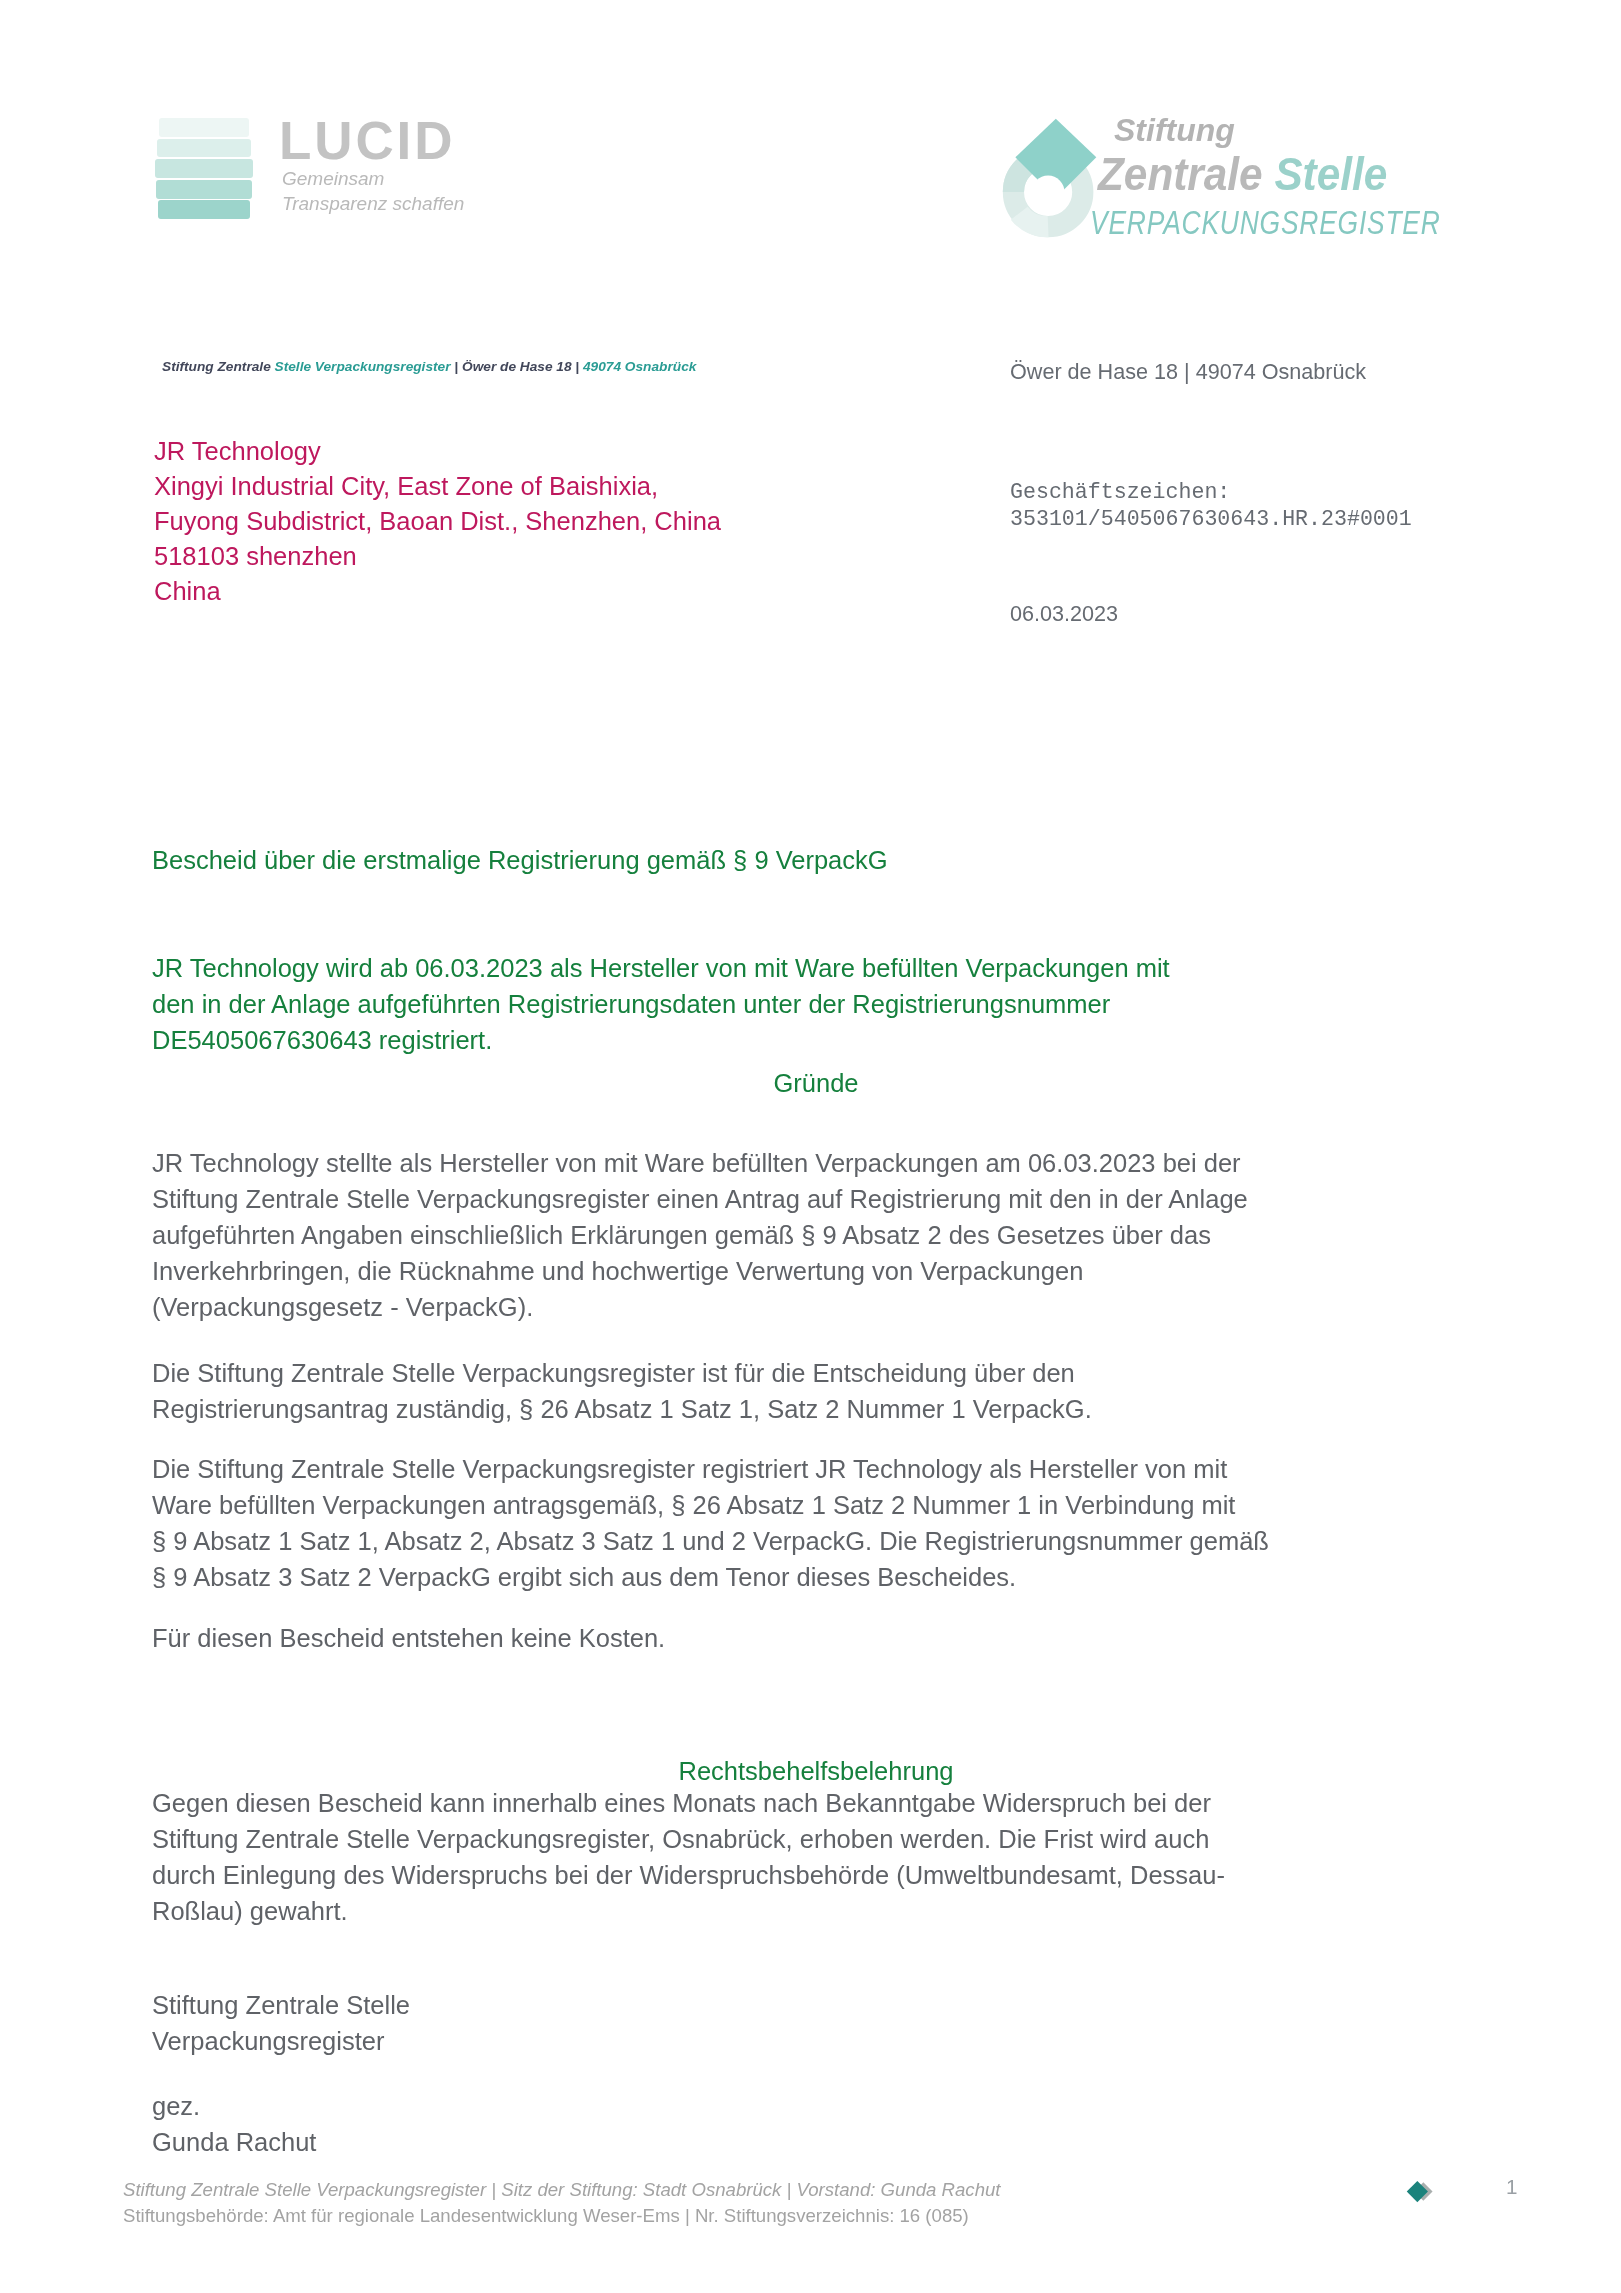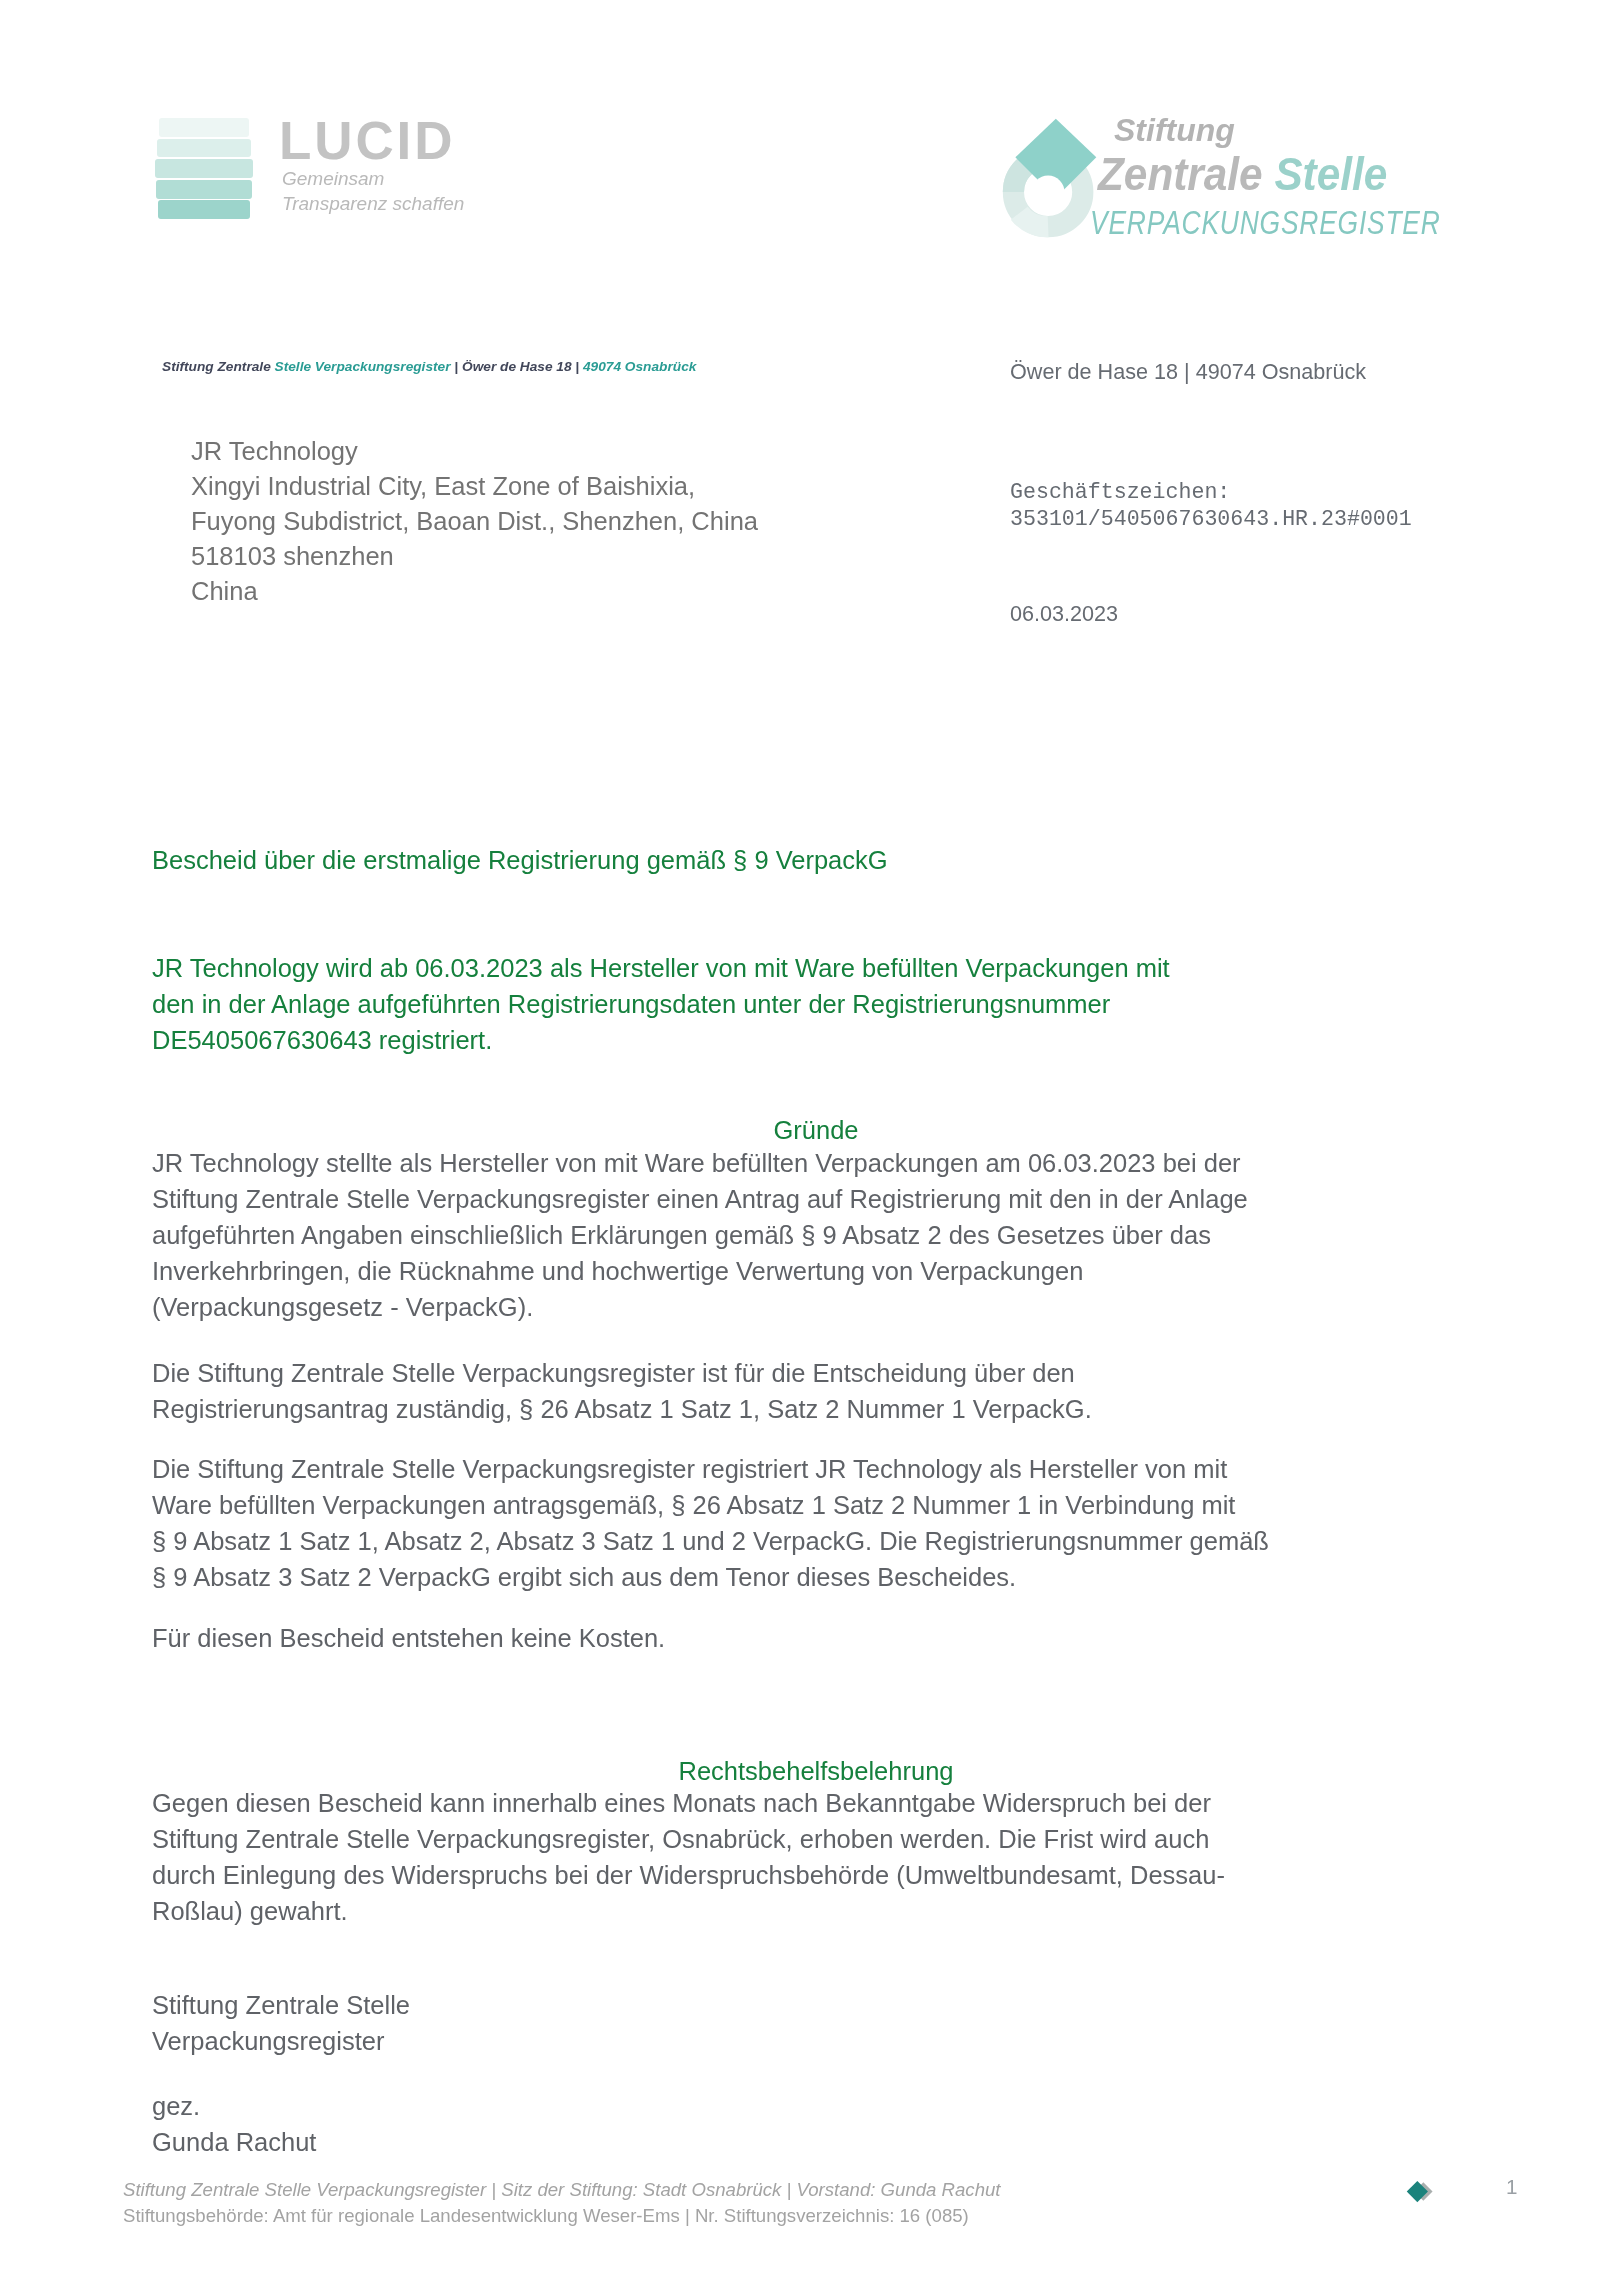--- a/index.html
+++ b/index.html
@@ -27,35 +27,35 @@
   .zsvr-line2{position:absolute;left:100px;top:41px;font-size:46px;font-weight:bold;font-style:italic;white-space:nowrap;transform:scaleX(.92);transform-origin:left;}
   .zsvr-line2 .gray{color:#b9b9b9;}
   .zsvr-line2 .teal{color:#9bd1ca;}
   .zsvr-line3{position:absolute;left:92px;top:98px;font-size:33px;font-style:italic;color:#85c8c1;white-space:nowrap;transform:scaleX(.80);transform-origin:left;letter-spacing:1px;}
 
   
   .sender-line{left:162px;top:359px;font-size:13.7px;font-weight:bold;font-style:italic;white-space:nowrap;}
   .sender-line .dark{color:#42475a;}
   .sender-line .teal{color:#2a9c94;}
 
-  .recipient{left:154px;top:434px;font-size:25.5px;color:#737373;line-height:35px;margin-left:37px;}
+  .recipient{left:154px;top:434px;font-size:25.5px;color:#be185d;line-height:35px;}
 
   .meta-address{left:1010px;top:359px;font-size:21.6px;color:#666b72;}
   .meta-ref{left:1010px;top:479px;font-size:21.6px;color:#666b72;line-height:27.4px;font-family:Liberation Mono, monospace;}
   .meta-date{left:1010px;top:601px;font-size:21.6px;color:#666b72;}
 
   
   .bodytext{font-size:25.5px;line-height:36px;color:#5f6267;}
   .bold{font-weight:normal;color:#15803d;margin-top:48px;}
   .col{left:152px;width:1328px;}
   .centered{text-align:center;}
 
   .subject{top:794px;}
   .decree{top:902px;}
-  .h-gruende{top:1064px;text-align:center;}
+  .h-gruende{top:1017px;text-align:center;}
   .p1{top:1145px;}
   .p2{top:1355px;}
   .p3{top:1451px;}
   .p4{top:1620px;}
   .h-rechts{top:1705px;}
   .p5{top:1785px;}
   .sig-org{top:1987px;}
   .sig-name{top:2088px;}
 
   

